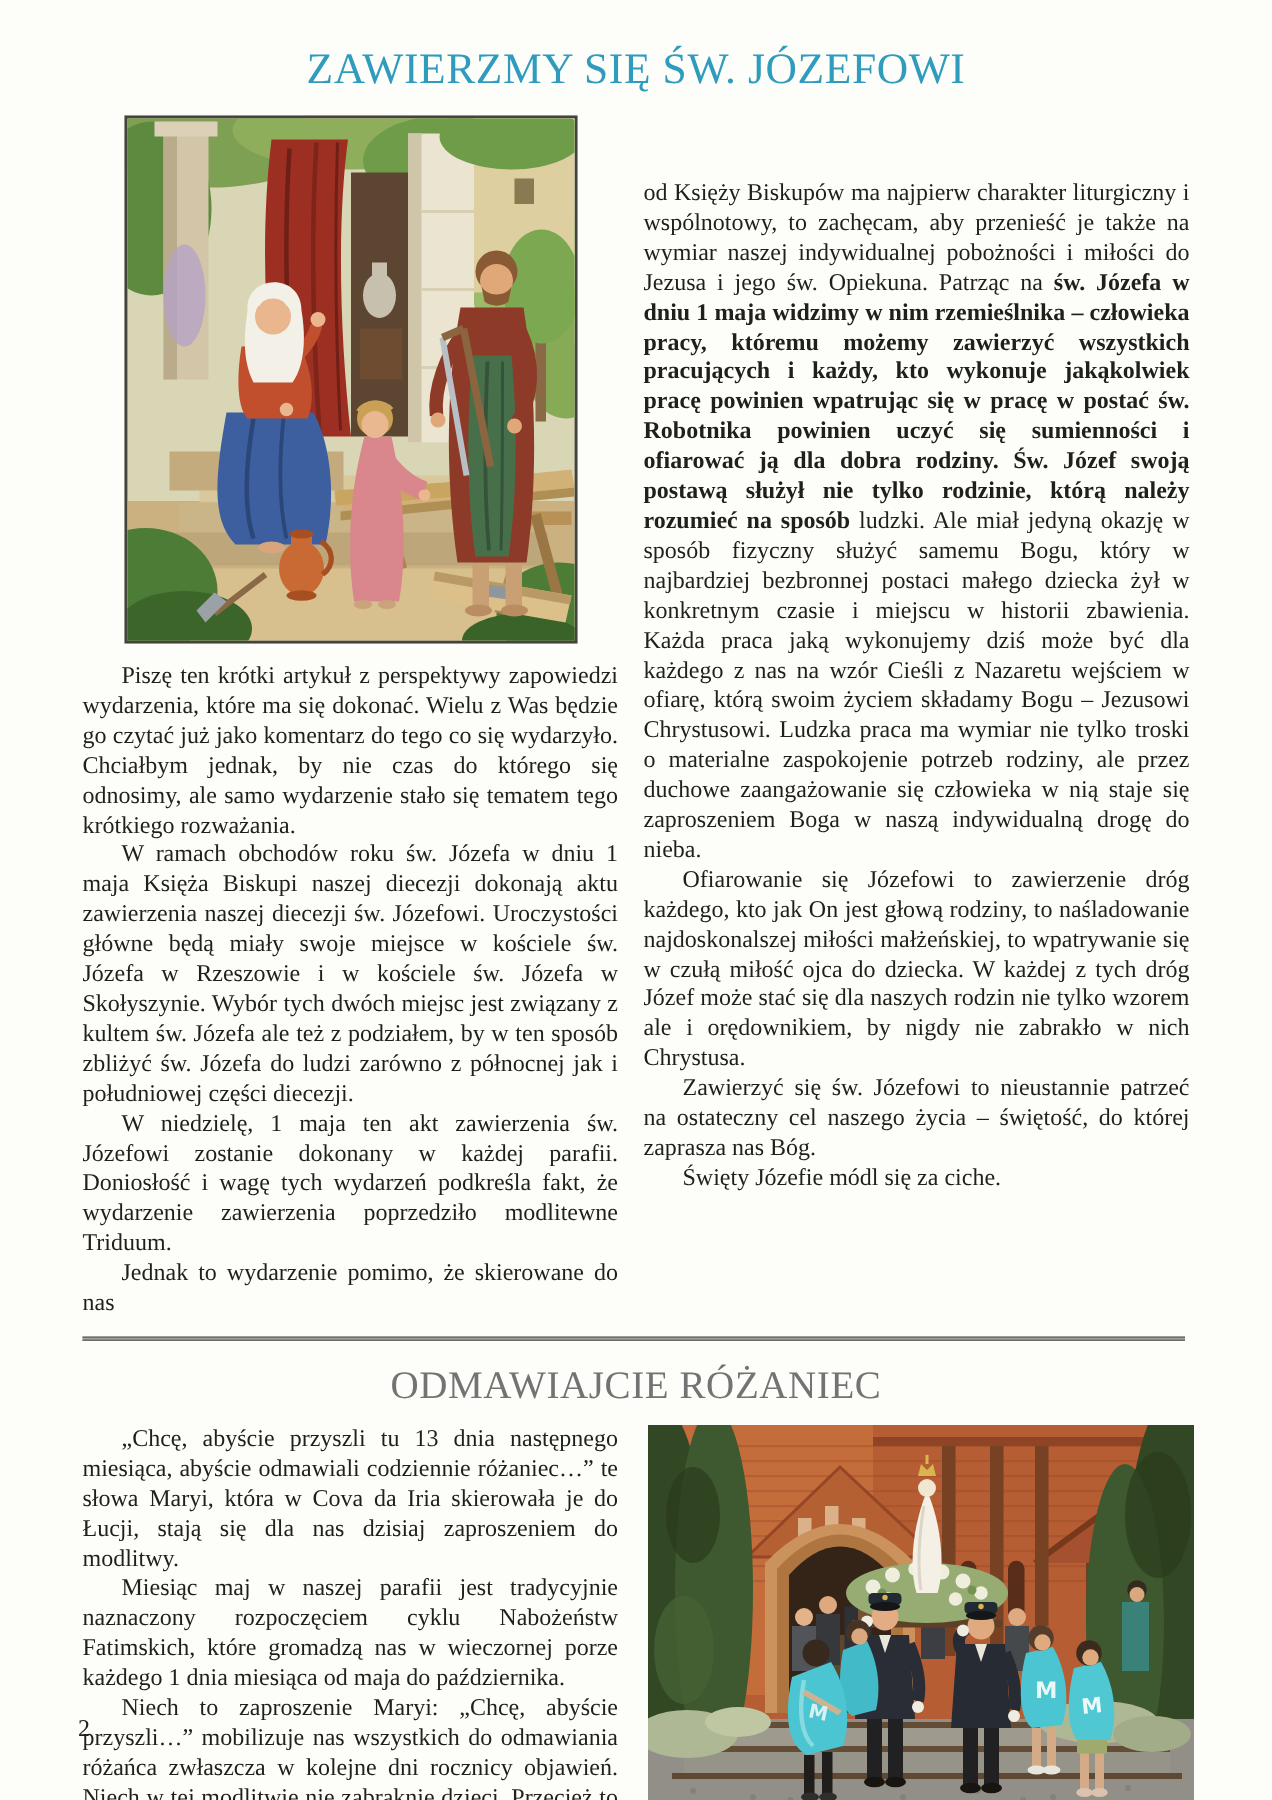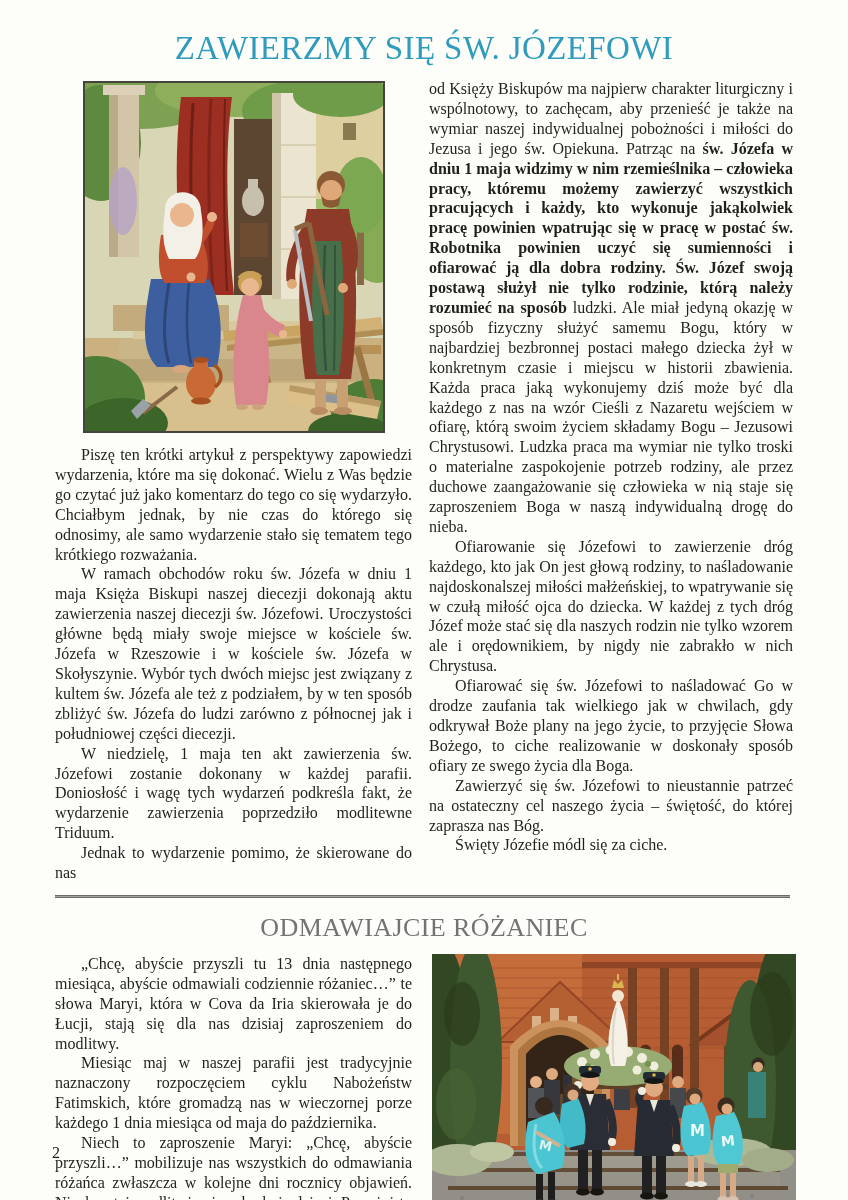--- a/index.html
+++ b/index.html
@@ -11,26 +11,26 @@
     color:#201f1c;
     position:relative;
     overflow:hidden;
   }
   .page { position:absolute; inset:0; }
   h1.title {
     text-align:center; font-weight:normal;
     font-family:"Liberation Serif","DejaVu Serif",serif;
     letter-spacing:0.4px;
   }
-  h1.t1 { margin:30px 0 12px; font-size:33px; color:#2f9cbe; }
+  h1.t1 { margin:30px 0 12px; font-size:29px; color:#2f9cbe; }
   h1.t2 { margin:15px 0 11px; font-size:26px; color:#737373; }
   .cols { display:flex; }
   .sec1 { margin:0 55px; gap:17px; }
   .colL { width:357px; flex:none; }
-  .colR { flex:1; min-width:0; }
+  .colR { flex:1; min-width:0;margin-top:44px; }
   p.body { margin:0; font-size:16px; line-height:19.9px; text-align:justify; }
   p.ind  { text-indent:26px; }
   b { font-weight:bold; }
   .painting {
     width:302px; margin:2px auto 12px auto;
     border:2px solid #44443c;
     background:#d9d6b6;
     line-height:0;
   }
   .rule {
@@ -172,21 +172,20 @@
 
       <p class="body ind">Piszę ten krótki artykuł z perspektywy zapowiedzi wydarzenia, które ma się dokonać. Wielu z Was będzie go czytać już jako komentarz do tego co się wydarzyło. Chciałbym jednak, by nie czas do którego się odnosimy, ale samo wydarzenie stało się tematem tego krótkiego rozważania.</p>
       <p class="body ind">W ramach obchodów roku św. Józefa w dniu 1 maja Księża Biskupi naszej diecezji dokonają aktu zawierzenia naszej diecezji św. Józefowi. Uroczystości główne będą miały swoje miejsce w kościele św. Józefa w Rzeszowie i w kościele św. Józefa w Skołyszynie. Wybór tych dwóch miejsc jest związany z kultem św. Józefa ale też z podziałem, by w ten sposób zbliżyć św. Józefa do ludzi zarówno z północnej jak i południowej części diecezji.</p>
       <p class="body ind">W niedzielę, 1 maja ten akt zawierzenia św. Józefowi zostanie dokonany w każdej parafii. Doniosłość i wagę tych wydarzeń podkreśla fakt, że wydarzenie zawierzenia poprzedziło modlitewne Triduum.</p>
       <p class="body ind">Jednak to wydarzenie pomimo, że skierowane do nas</p>
     </div>
 
     <div class="colR">
       <p class="body"><span>od Księży Biskupów ma najpierw charakter liturgiczny i wspólnotowy, to zachęcam, aby przenieść je także na wymiar naszej indywidualnej pobożności i miłości do Jezusa i jego św. Opiekuna. Patrząc na </span><b>św. Józefa w dniu 1 maja widzimy w nim rzemieślnika – człowieka pracy, któremu możemy zawierzyć wszystkich pracujących i każdy, kto wykonuje jakąkolwiek pracę powinien wpatrując się w pracę w postać św. Robotnika powinien uczyć się sumienności i ofiarować ją dla dobra rodziny. Św. Józef swoją postawą służył nie tylko rodzinie, którą należy rozumieć na sposób</b><span> ludzki. Ale miał jedyną okazję w sposób fizyczny służyć samemu Bogu, który w najbardziej bezbronnej postaci małego dziecka żył w konkretnym czasie i miejscu w historii zbawienia. Każda praca jaką wykonujemy dziś może być dla każdego z nas na wzór Cieśli z Nazaretu wejściem w ofiarę, którą swoim życiem składamy Bogu – Jezusowi Chrystusowi. Ludzka praca ma wymiar nie tylko troski o materialne zaspokojenie potrzeb rodziny, ale przez duchowe zaangażowanie się człowieka w nią staje się zaproszeniem Boga w naszą indywidualną drogę do nieba.</span></p>
       <p class="body ind">Ofiarowanie się Józefowi to zawierzenie dróg każdego, kto jak On jest głową rodziny, to naśladowanie najdoskonalszej miłości małżeńskiej, to wpatrywanie się w czułą miłość ojca do dziecka. W każdej z tych dróg Józef może stać się dla naszych rodzin nie tylko wzorem ale i orędownikiem, by nigdy nie zabrakło w nich Chrystusa.</p>
-      <p class="body ind">Ofiarować się św. Józefowi to naśladować Go w drodze zaufania tak wielkiego jak w chwilach, gdy odkrywał Boże plany na jego życie, to przyjęcie Słowa Bożego, to ciche realizowanie w doskonały sposób ofiary ze swego życia dla Boga.</p>
       <p class="body ind">Zawierzyć się św. Józefowi to nieustannie patrzeć na ostateczny cel naszego życia – świętość, do której zaprasza nas Bóg.</p>
       <p class="body ind">Święty Józefie módl się za ciche.</p>
     </div>
   </div>
 
   <div class="rule"></div>
 
   <h1 class="title t2">ODMAWIAJCIE RÓŻANIEC</h1>
 
   <div class="cols sec2">

